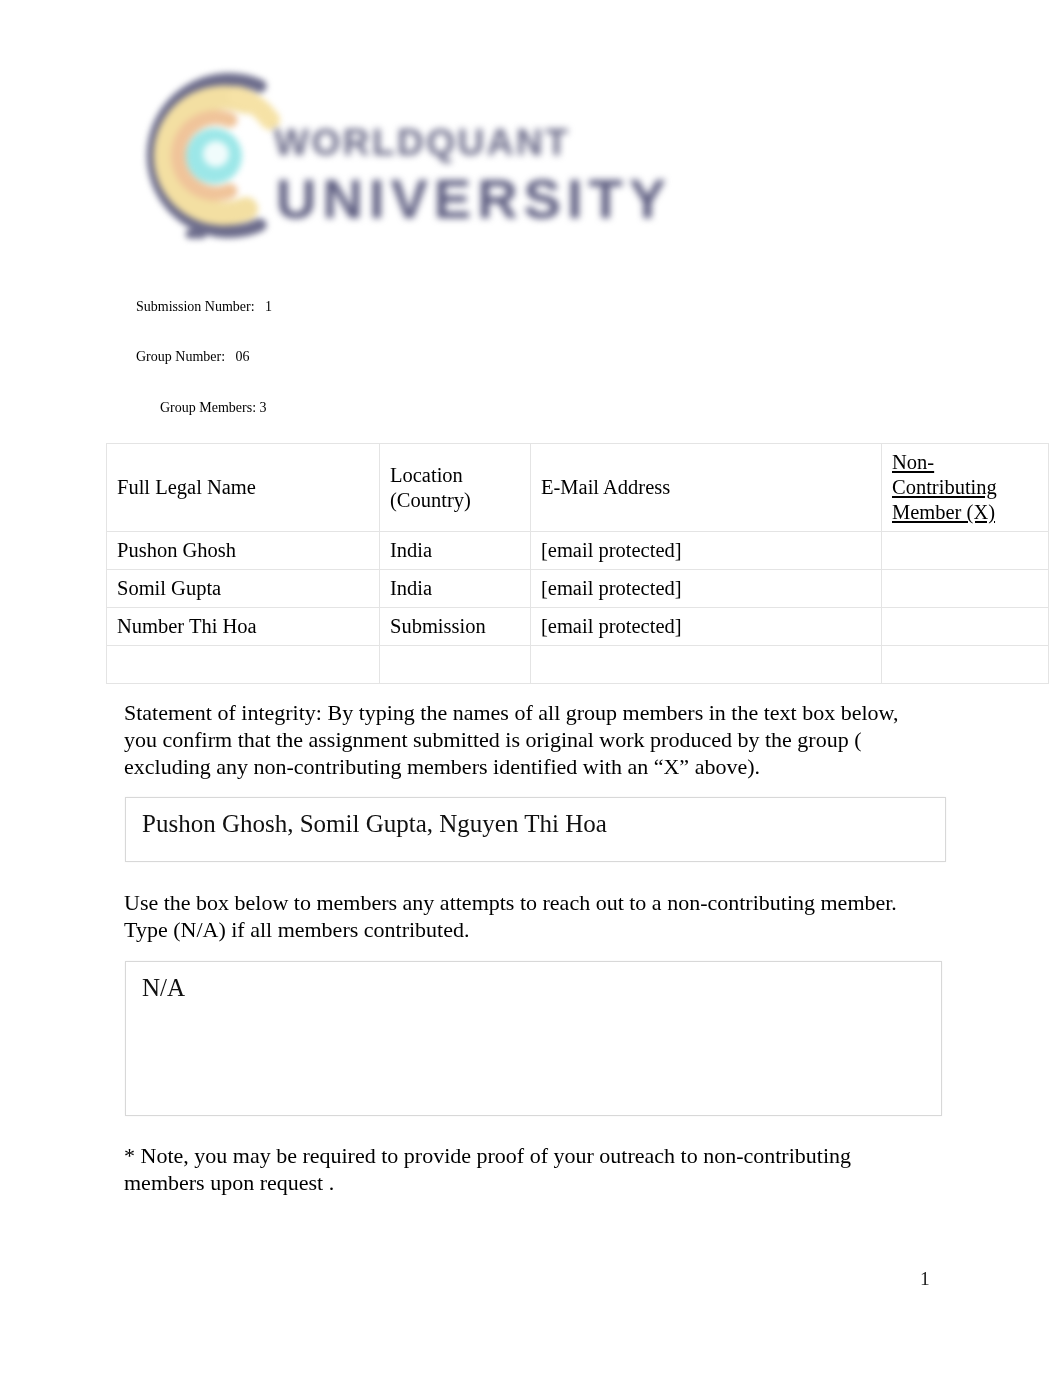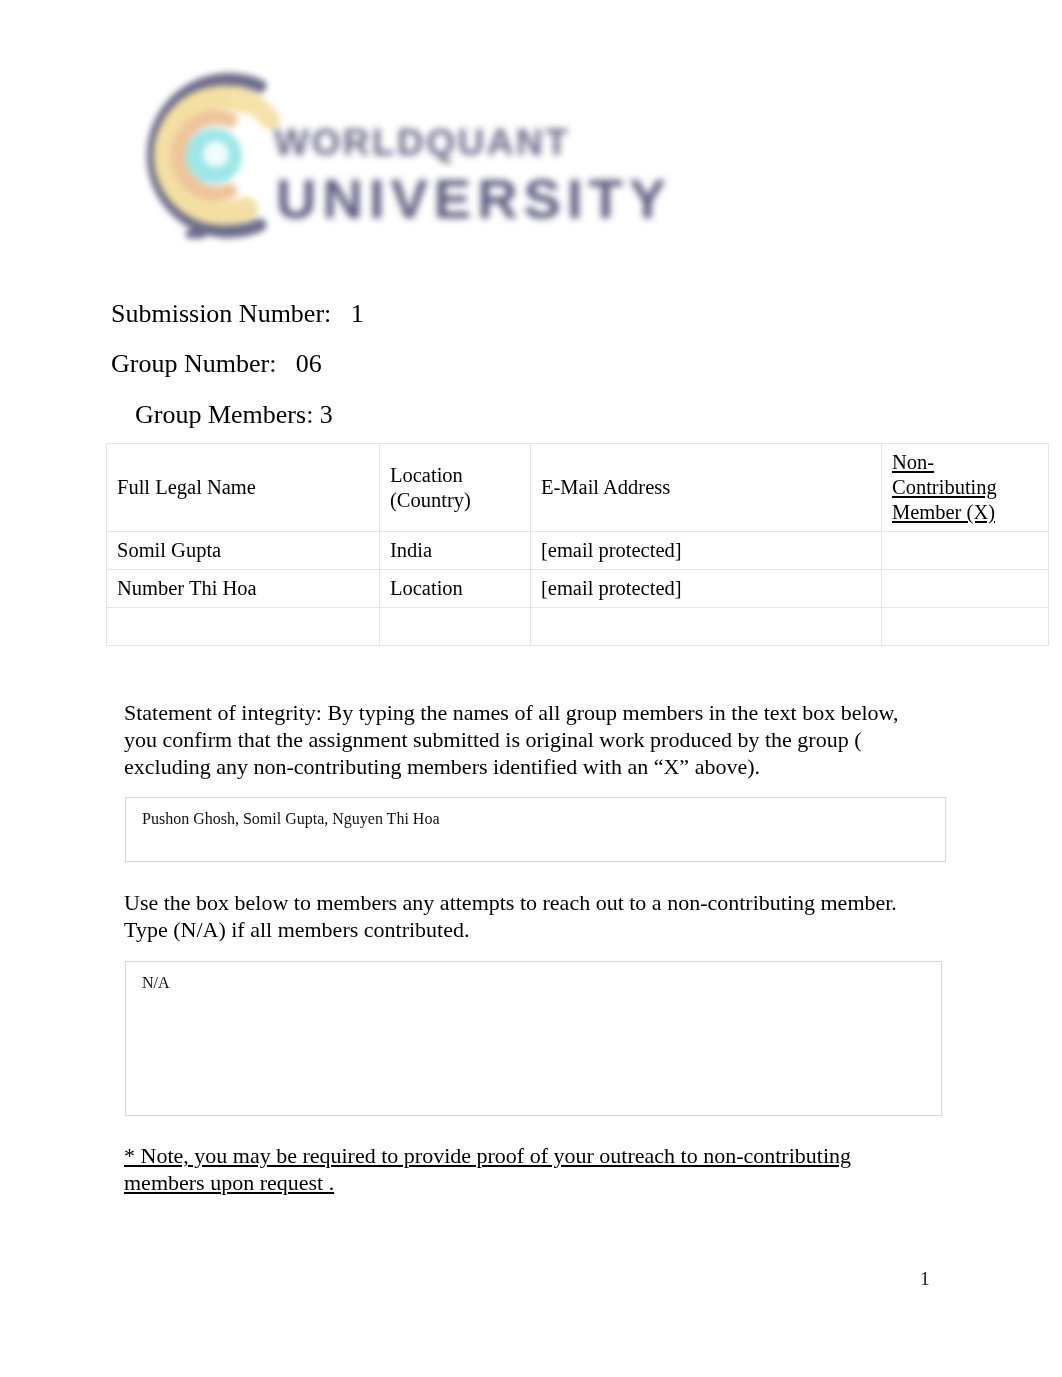--- a/index.html
+++ b/index.html
@@ -59,22 +59,22 @@
     font-weight: bold;
     font-size: 56px;
     letter-spacing: 6px;
     color: #5d5d80;
     white-space: nowrap;
   }
 
   
   .meta {
     position: absolute;
-    left: 111px;
-    font-size: 26px;
+    left: 136px;
+    font-size: 14px;
     white-space: pre;
   }
   .meta-1 { top: 299px; }
   .meta-2 { top: 349px; }
   .meta-3 { top: 400px; margin-left: 24px; }
 
   
   .members-table {
     position: absolute;
     left: 106px;
@@ -112,30 +112,29 @@
   }
   .p-outreach {
     left: 124px;
     top: 890px;
     width: 800px;
   }
   .p-note {
     left: 124px;
     top: 1143px;
     width: 790px;
-    text-decoration: underline;
   }
 
   
   .textbox {
     position: absolute;
     border: 1px solid #d8d8d8;
     background: #ffffff;
     box-shadow: 0 0 2px rgba(0,0,0,0.05);
-    font-size: 16px;
+    font-size: 25px;
     color: #111111;
     padding: 12px 16px;
     box-sizing: border-box;
   }
   .box-names {
     left: 125px;
     top: 797px;
     width: 821px;
     height: 65px;
   }
@@ -190,28 +189,34 @@
   <thead>
     <tr>
       <th class="col-name">Full Legal Name</th>
       <th class="col-loc">Location (Country)</th>
       <th class="col-email">E-Mail Address</th>
       <th class="col-ncm">Non-Contributing Member (X)</th>
     </tr>
   </thead>
   <tbody>
     <tr>
+      <td>Pushon Ghosh</td>
+      <td>India</td>
+      <td>[email protected]</td>
+      <td></td>
+    </tr>
+    <tr>
       <td>Somil Gupta</td>
       <td>India</td>
       <td>[email protected]</td>
       <td></td>
     </tr>
     <tr>
       <td>Number Thi Hoa</td>
-      <td>Location</td>
+      <td>Submission</td>
       <td>[email protected]</td>
       <td></td>
     </tr>
     <tr>
       <td>&nbsp;</td>
       <td>&nbsp;</td>
       <td>&nbsp;</td>
       <td>&nbsp;</td>
     </tr>
   </tbody>

